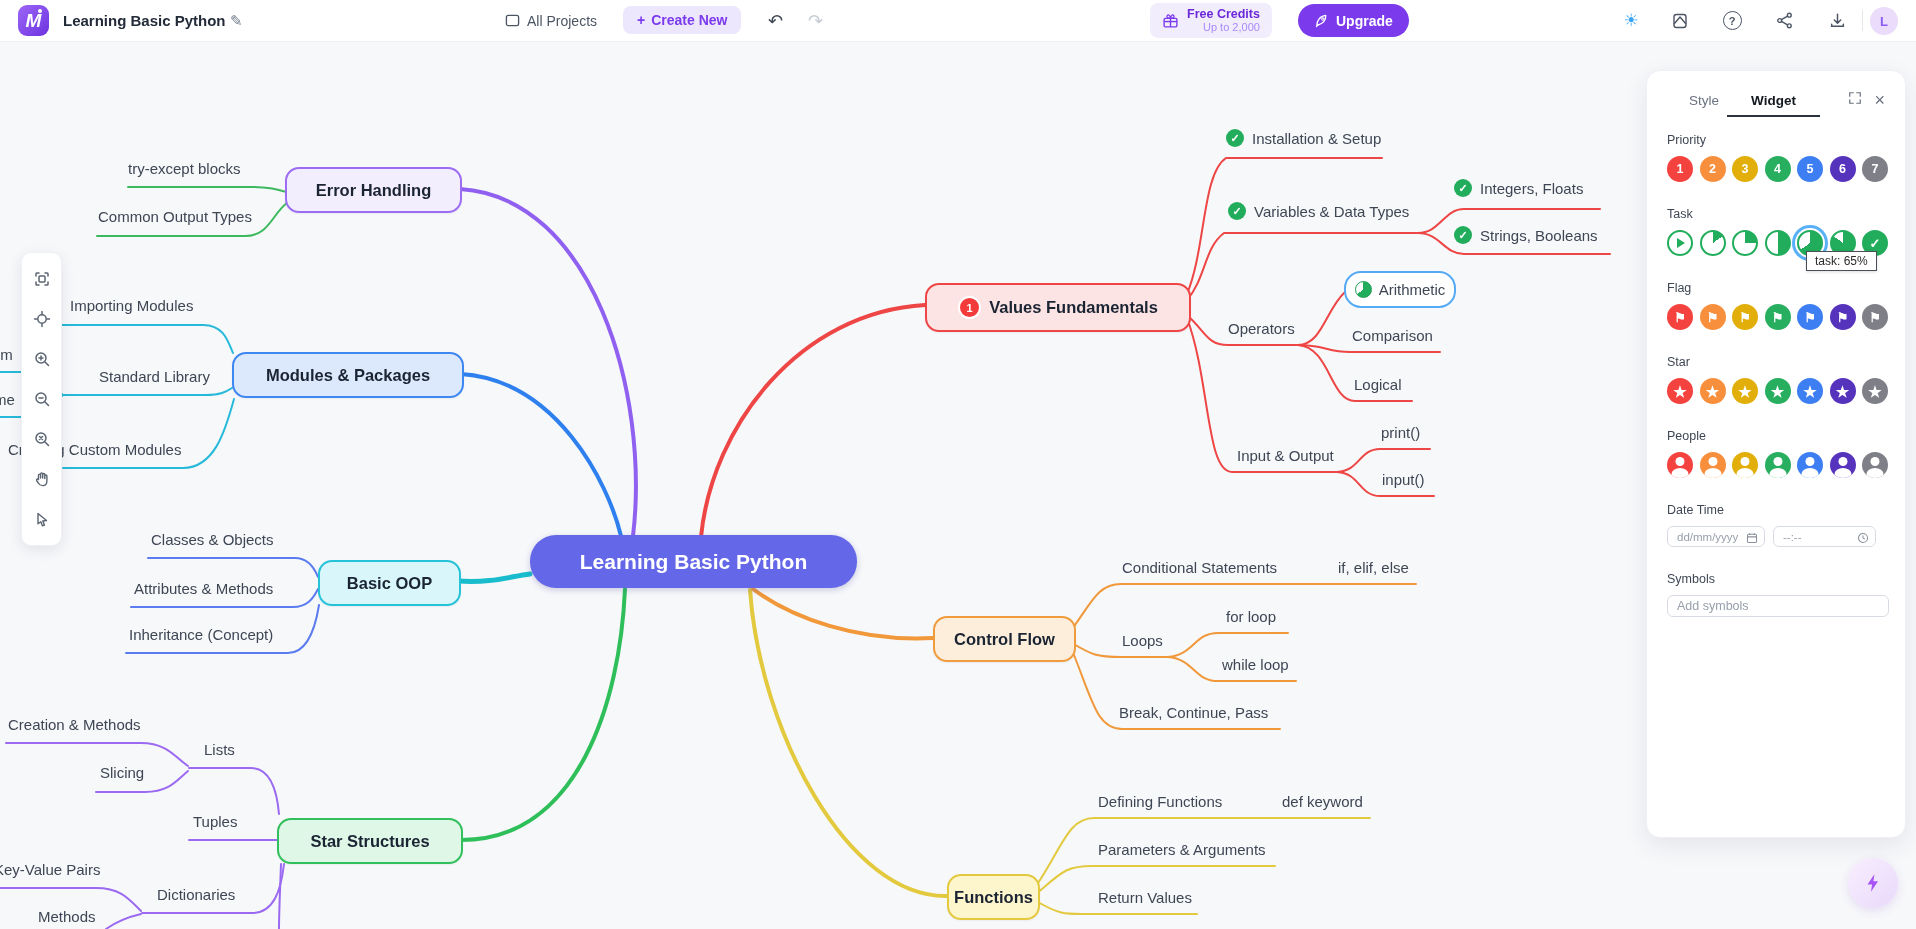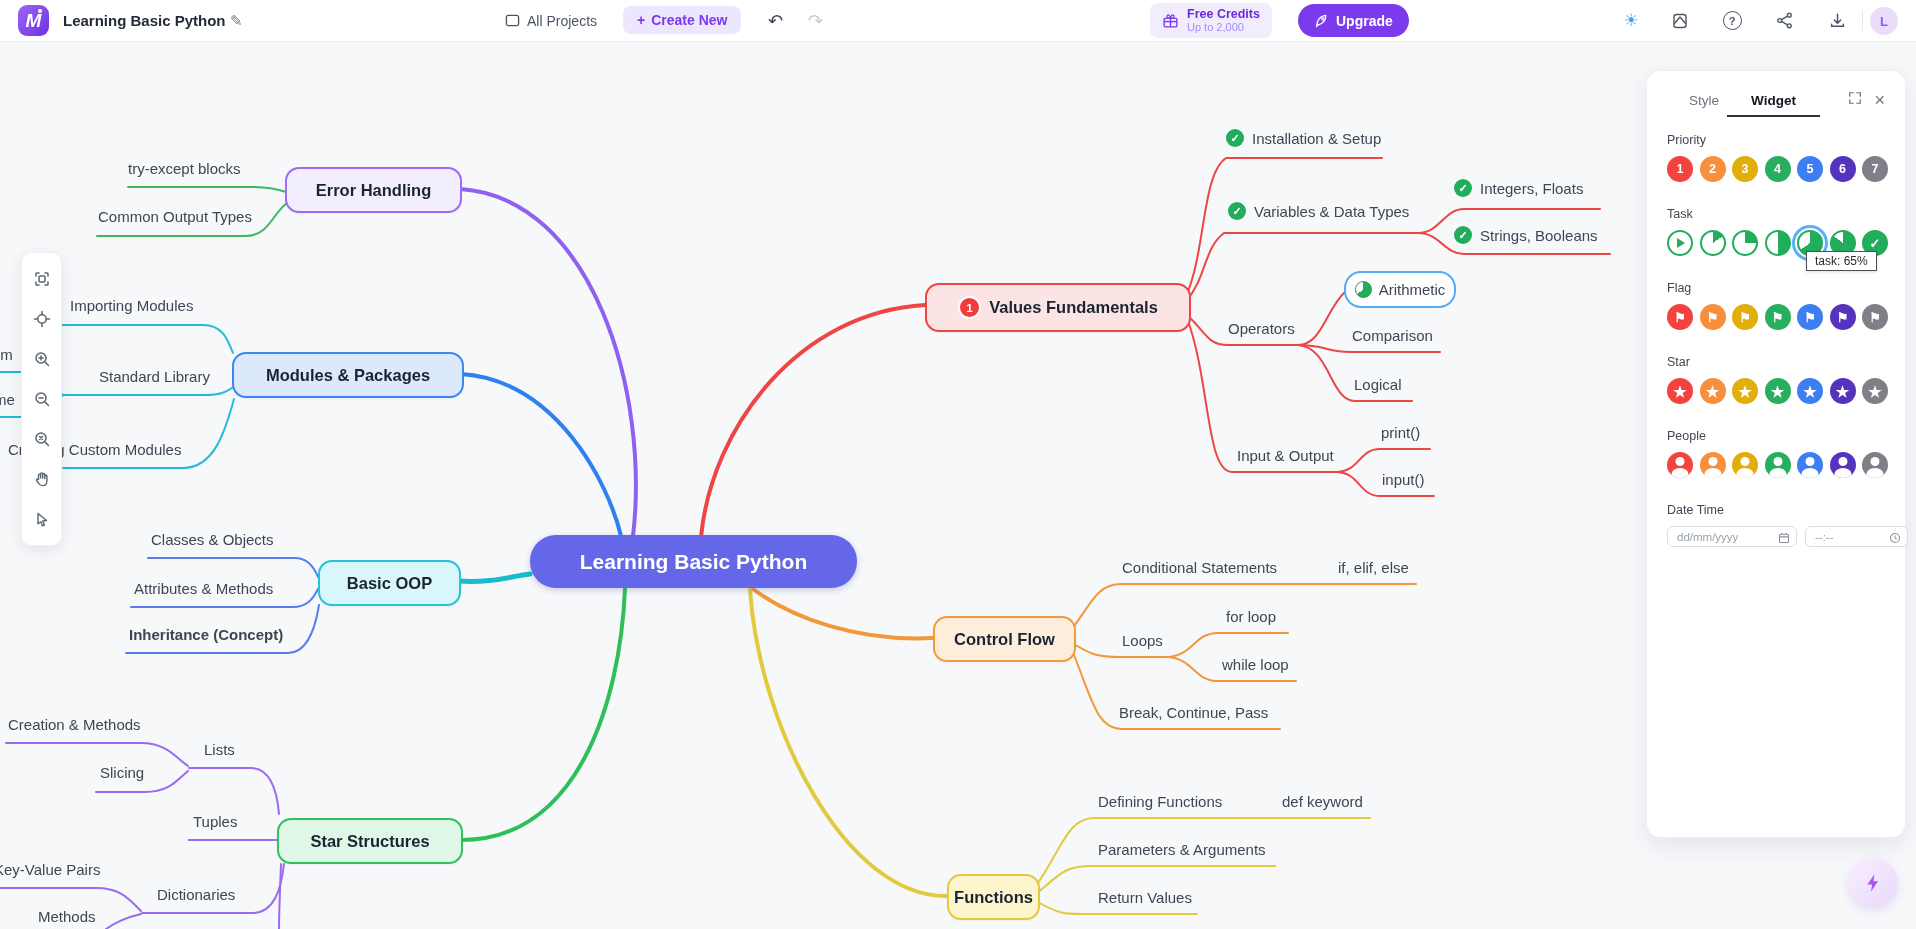--- a/index.html
+++ b/index.html
@@ -24,21 +24,21 @@
               border-radius:8px;background:#ece7fd;color:#7c3aed;font-size:14px;font-weight:600;
               display:flex;align-items:center;gap:6px;cursor:pointer;font-family:inherit;}
   .undo{position:absolute;left:768px;top:0;height:41px;display:flex;align-items:center;
         font-size:18px;color:#3f4754;cursor:pointer;}
   .redo{position:absolute;left:808px;top:0;height:41px;display:flex;align-items:center;
         font-size:18px;color:#c6cbd4;cursor:pointer;}
   .free-credits{position:absolute;left:1150px;top:3px;height:35px;border-radius:8px;background:#f1edfc;
                 display:flex;align-items:center;gap:8px;padding:0 12px;cursor:pointer;}
   .fc-texts{display:flex;flex-direction:column;line-height:1.15;}
   .fc-title{font-size:12.5px;font-weight:700;color:#6d28d9;}
-  .fc-sub{font-size:11px;color:#a78bfa;}
+  .fc-sub{font-size:11px;color:#a78bfa;margin-left:16px;}
   .upgrade{position:absolute;left:1298px;top:4px;height:33px;padding:0 16px;border:none;border-radius:17px;
            background:#7c3aed;color:#fff;font-size:14px;font-weight:700;display:flex;align-items:center;
            gap:7px;cursor:pointer;font-family:inherit;}
   .tb-icon{position:absolute;top:0;height:41px;display:flex;align-items:center;justify-content:center;
            width:26px;color:#4b5563;cursor:pointer;}
   .tb-divider{position:absolute;left:1862px;top:10px;width:1px;height:21px;background:#e5e7eb;}
   .avatar{position:absolute;left:1870px;top:7px;width:28px;height:28px;border-radius:50%;background:#eadcfa;
           color:#8b5cf6;font-weight:700;font-size:13px;display:flex;align-items:center;justify-content:center;cursor:pointer;}
   .help-circle{width:17px;height:17px;border:1.4px solid #4b5563;border-radius:50%;font-size:11px;
                display:flex;align-items:center;justify-content:center;font-weight:600;}
@@ -97,21 +97,21 @@
                  border-top:5px solid transparent;border-bottom:5px solid transparent;}
   .tcheck{background:#21ad5b;display:flex;align-items:center;justify-content:center;color:#fff;
           font-size:13px;font-weight:700;}
   .person{position:relative;overflow:hidden;}
   .person::before{content:"";position:absolute;top:4.5px;left:50%;transform:translateX(-50%);
                   width:9px;height:9px;background:#fff;border-radius:50%;}
   .person::after{content:"";position:absolute;top:15.5px;left:50%;transform:translateX(-50%);
                  width:17px;height:12px;background:#fff;border-radius:50% 50% 0 0;}
   .dt-row{display:flex;gap:8px;}
   .dt-box{position:relative;}
-  .dt-input{width:130px;height:21px;border:1px solid #d7dce3;border-radius:6px;font-size:11.5px;
+  .dt-input{width:98px;height:21px;border:1px solid #d7dce3;border-radius:6px;font-size:11.5px;
             color:#8a919c;padding:0 22px 0 9px;box-sizing:border-box;background:#fff;font-family:inherit;outline:none;}
   .dt-input.time{width:103px;}
   .dt-ic{position:absolute;right:7px;top:4px;color:#8a919c;}
   .sym-input{width:222px;height:22px;border:1px solid #d7dce3;border-radius:6px;font-size:12.5px;
              color:#3e4654;padding:0 9px;box-sizing:border-box;background:#fff;font-family:inherit;outline:none;}
   .sym-input::placeholder,.dt-input::placeholder{color:#98a0ab;}
   .tooltip{position:absolute;left:159px;top:180px;background:#fff;border:1px solid #4a4f57;
            padding:2px 8px;font-size:12px;color:#2b2b2b;z-index:9;white-space:nowrap;box-shadow:0 1px 3px rgba(0,0,0,.15);}
 
   
@@ -266,21 +266,21 @@
   <div class="leaf" style="left:98px;top:208px;">Common Output Types</div>
 
   <div class="leaf" style="left:70px;top:297px;">Importing Modules</div>
   <div class="leaf" style="left:79px;top:368px;margin-left:20px;">Standard Library</div>
   <div class="leaf" style="left:8px;top:441px;">Creating Custom Modules</div>
   <div class="leaf" style="left:-8px;top:346px;">om</div>
   <div class="leaf" style="left:-6px;top:391px;">me</div>
 
   <div class="leaf" style="left:151px;top:531px;text-align:center;">Classes &amp; Objects</div>
   <div class="leaf" style="left:134px;top:580px;">Attributes &amp; Methods</div>
-  <div class="leaf" style="left:129px;top:626px;font-weight:bold;">Inheritance (Concept)</div>
+  <div class="leaf" style="left:129px;top:626px;">Inheritance (Concept)</div>
 
   <div class="leaf" style="left:204px;top:741px;">Lists</div>
   <div class="leaf" style="left:8px;top:716px;">Creation &amp; Methods</div>
   <div class="leaf" style="left:100px;top:764px;">Slicing</div>
   <div class="leaf" style="left:193px;top:813px;">Tuples</div>
   <div class="leaf" style="left:157px;top:886px;">Dictionaries</div>
   <div class="leaf" style="left:-6px;top:861px;">Key-Value Pairs</div>
   <div class="leaf" style="left:38px;top:908px;">Methods</div>
 
   <div class="leaf with-icon" style="left:1226px;top:129px;">
@@ -489,20 +489,24 @@
           <span class="dt-ic">
             <svg width="12" height="12" viewBox="0 0 16 16" fill="none" stroke="currentColor" stroke-width="1.4">
                 <circle cx="8" cy="8" r="6"></circle>
                 <path d="M8,4.5 V8 L10.5,9.5"></path>
               </svg>
           </span>
         </span>
       </div>
     </div>
 
+    <div class="sec">
+      <div class="slabel">Symbols</div>
+      <input class="sym-input" placeholder="Add symbols" style="">
+    </div>
 
     <div class="tooltip">task: 65%</div>
   </aside>
 
   <button class="fab">
     <svg width="22" height="22" viewBox="0 0 24 24">
       <path d="M13.5,2.5 L6,13.5 h5 l-1.2,8 L17.5,10 h-5 Z" fill="#a855f7"></path>
     </svg>
   </button>
 

